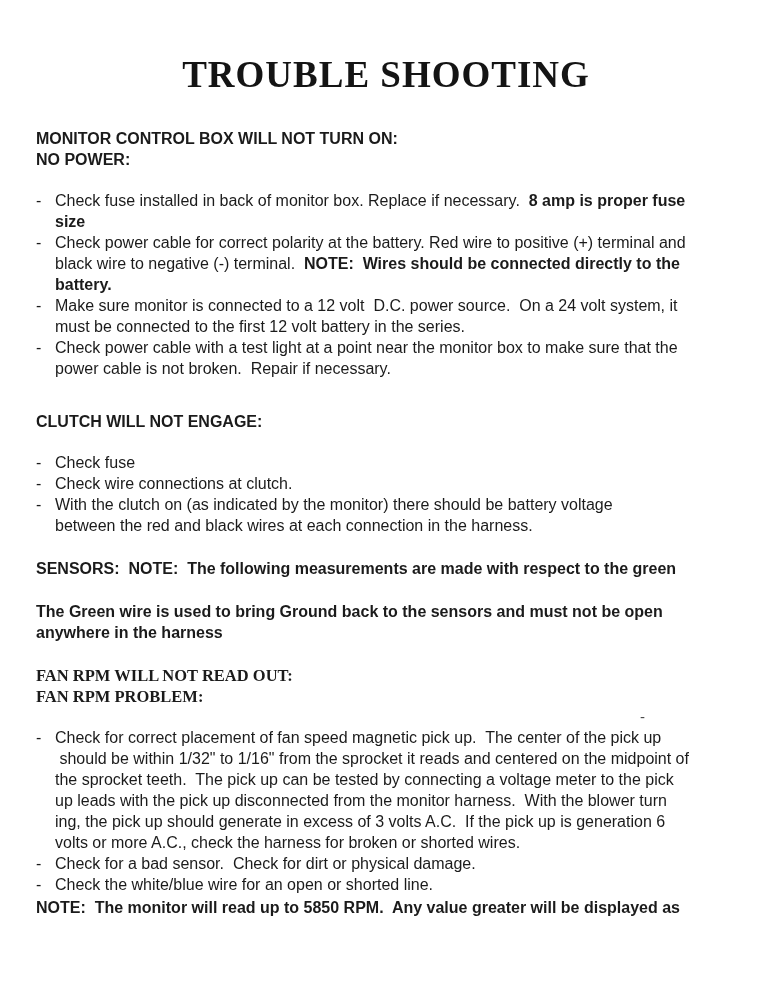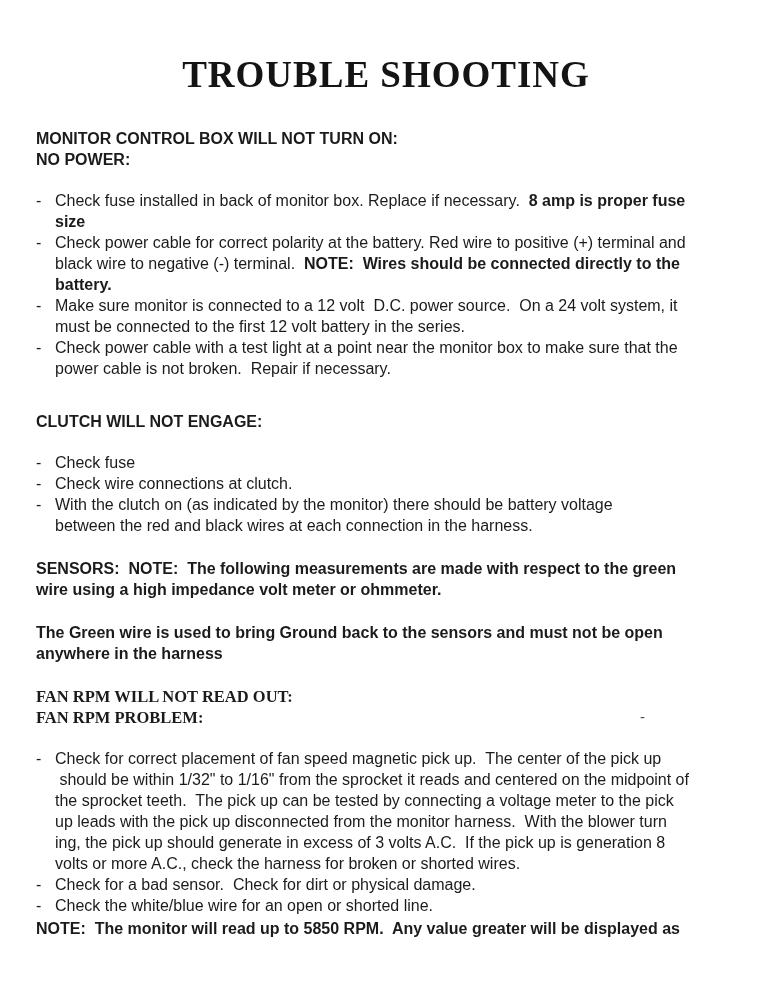--- a/index.html
+++ b/index.html
@@ -87,37 +87,36 @@
         <div>
           <div class="bullet-line"><span class="marker">-</span><span><span class="">Check wire connections at clutch.</span></span></div>
         </div>
         <div>
           <div class="bullet-line"><span class="marker">-</span><span><span class="">With the clutch on (as indicated by the monitor) there should be battery voltage</span></span></div>
           <div class="bullet-line"><span class="marker"></span><span><span class="">between the red and black wires at each connection in the harness.</span></span></div>
         </div>
       </div>
       <div class="block bold-paragraph">
         <div class="line"><span class="">SENSORS:  NOTE:  The following measurements are made with respect to the green</span></div>
-        <div class="line"><span class="">wire using a high impedance volt meter or ohmmeter.</span></div>
       </div>
       <div class="block bold-paragraph">
         <div class="line"><span class="">The Green wire is used to bring Ground back to the sensors and must not be open</span></div>
         <div class="line"><span class="">anywhere in the harness</span></div>
       </div>
       <div class="block heading-serif">
         <div class="line"><span class="">FAN RPM WILL NOT READ OUT:</span></div>
         <div class="line"><span class="">FAN RPM PROBLEM:</span></div>
       </div>
       <div class="block bullets">
         <div>
           <div class="bullet-line"><span class="marker">-</span><span><span class="">Check for correct placement of fan speed magnetic pick up.  The center of the pick up</span></span></div>
           <div class="bullet-line"><span class="marker"></span><span><span class=""> should be within 1/32" to 1/16" from the sprocket it reads and centered on the midpoint of</span></span></div>
           <div class="bullet-line"><span class="marker"></span><span><span class="">the sprocket teeth.  The pick up can be tested by connecting a voltage meter to the pick</span></span></div>
           <div class="bullet-line"><span class="marker"></span><span><span class="">up leads with the pick up disconnected from the monitor harness.  With the blower turn</span></span></div>
-          <div class="bullet-line"><span class="marker"></span><span><span class="">ing, the pick up should generate in excess of 3 volts A.C.  If the pick up is generation 8</span></span></div>
+          <div class="bullet-line"><span class="marker"></span><span><span class="">ing, the pick up should generate in excess of 3 volts A.C.  If the pick up is generation 6</span></span></div>
           <div class="bullet-line"><span class="marker"></span><span><span class="">volts or more A.C., check the harness for broken or shorted wires.</span></span></div>
         </div>
         <div>
           <div class="bullet-line"><span class="marker">-</span><span><span class="">Check for a bad sensor.  Check for dirt or physical damage.</span></span></div>
         </div>
         <div>
           <div class="bullet-line"><span class="marker">-</span><span><span class="">Check the white/blue wire for an open or shorted line.</span></span></div>
         </div>
       </div>
       <div class="block note">

